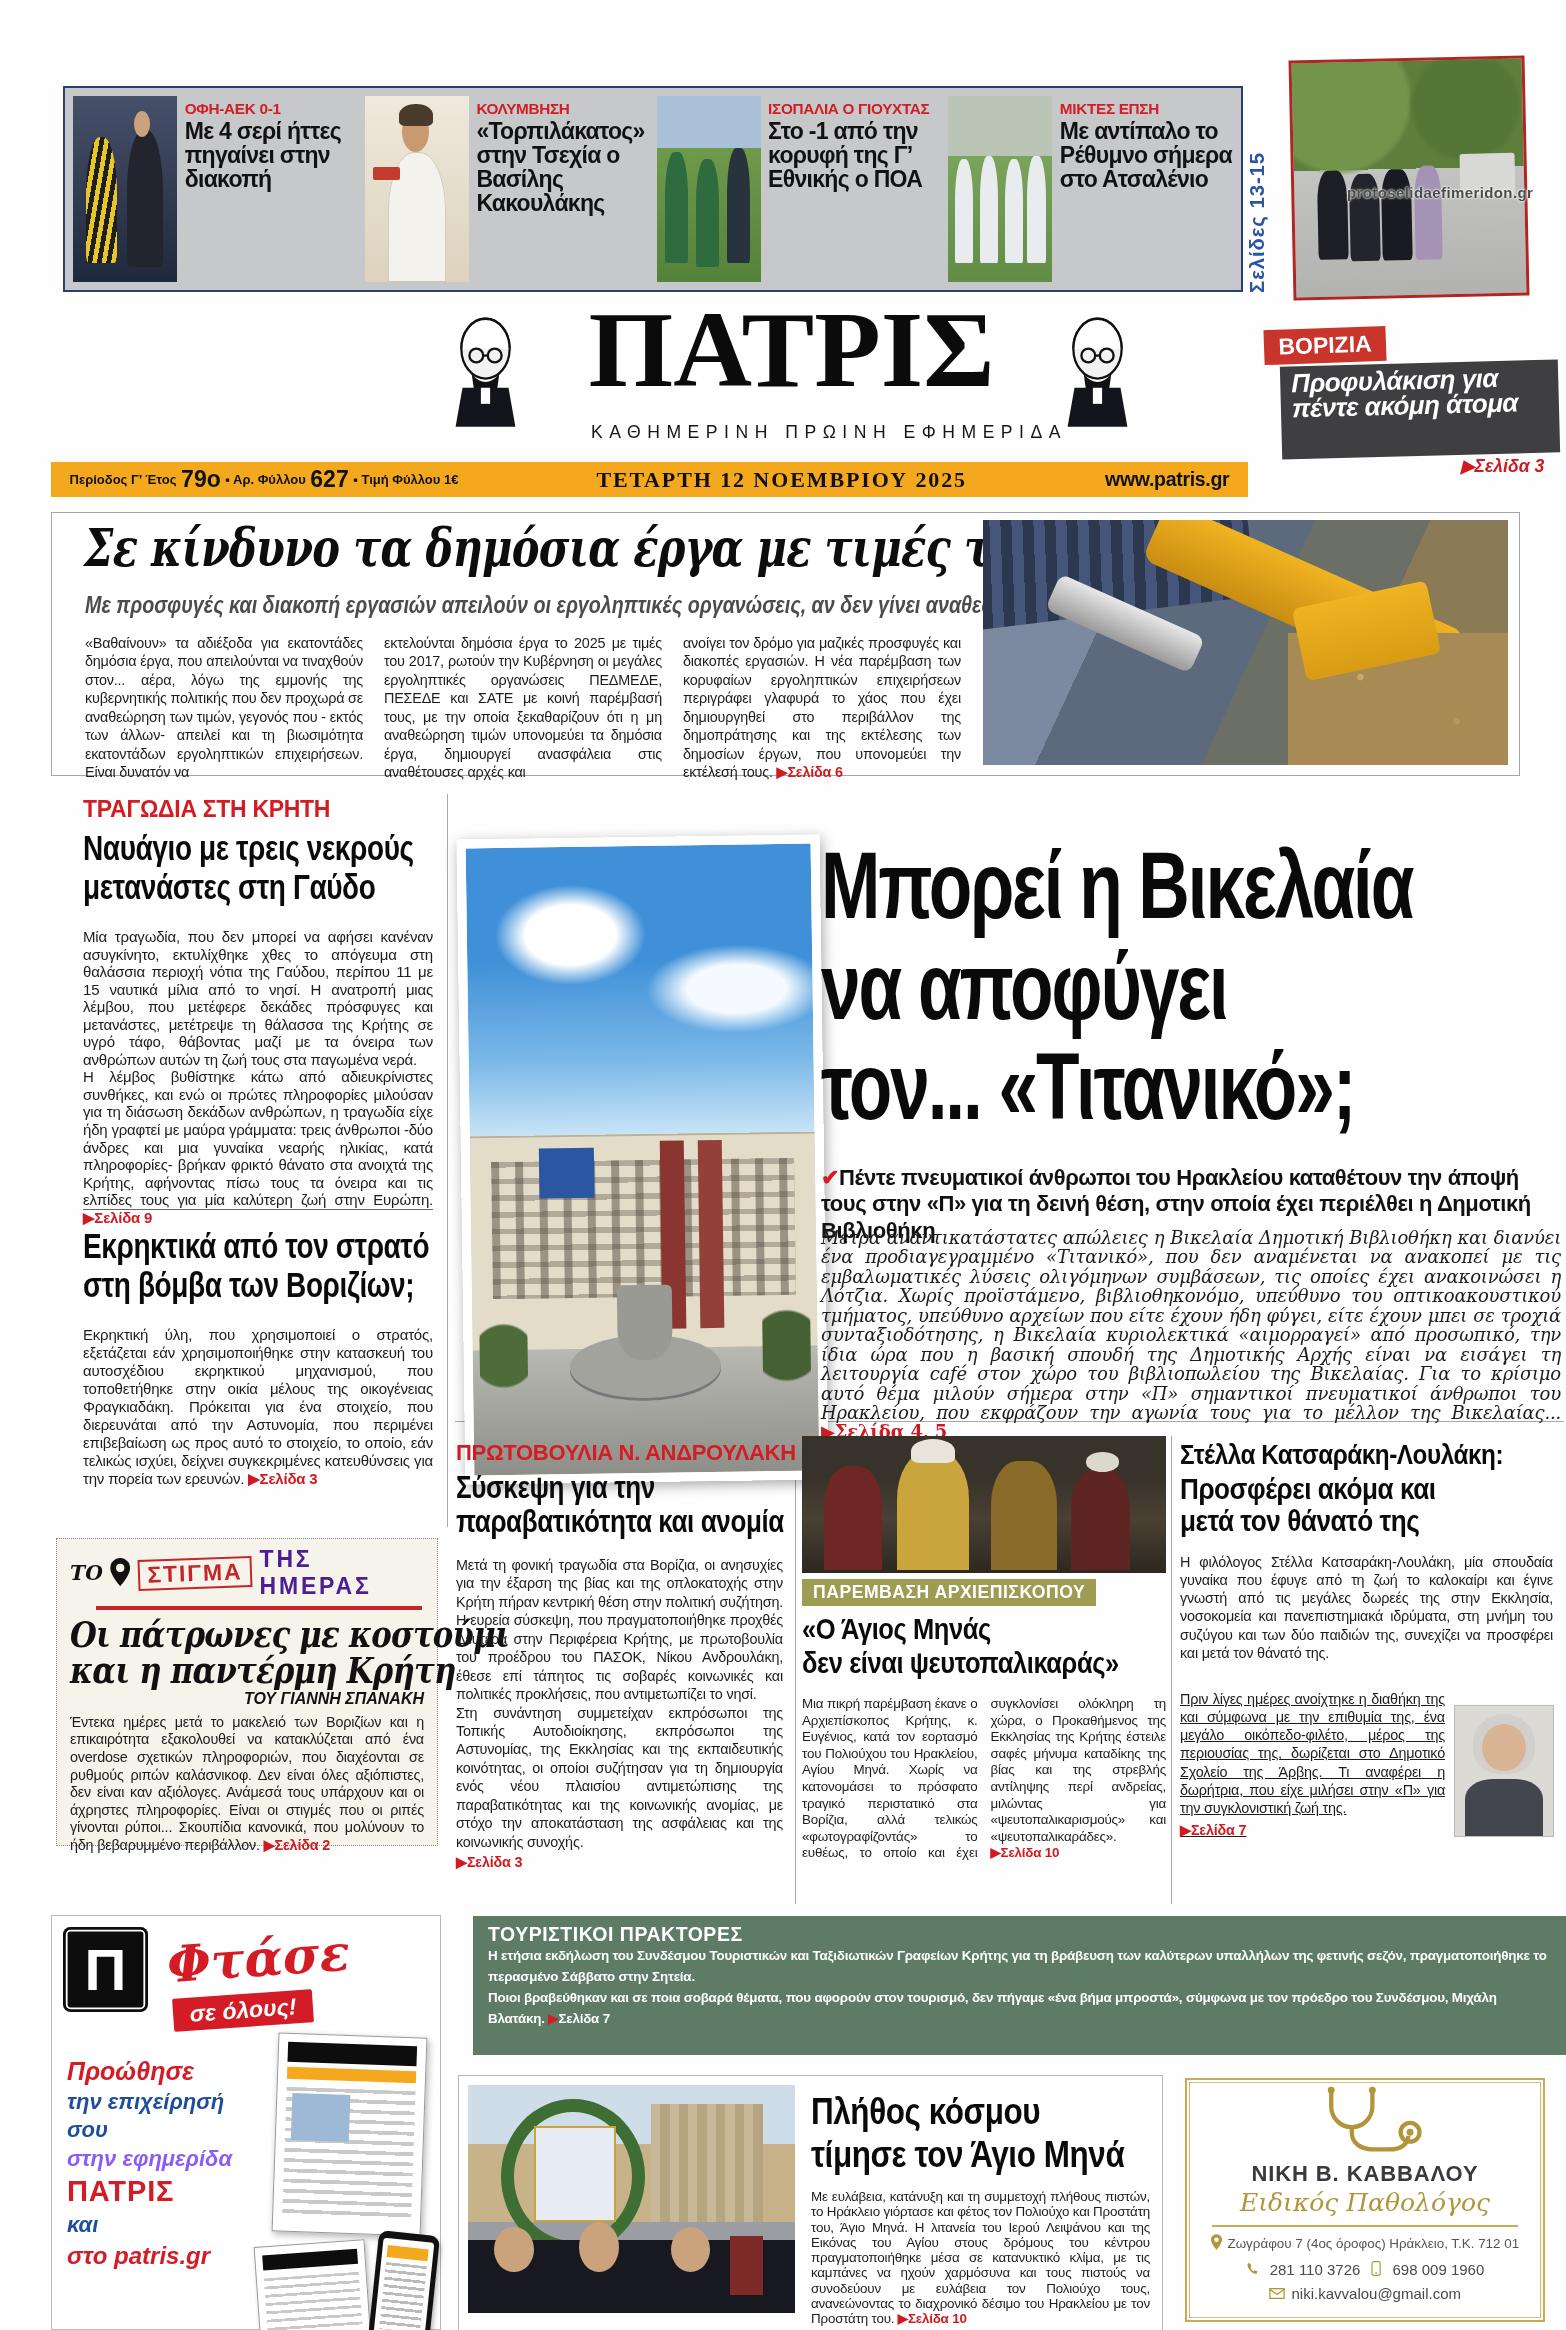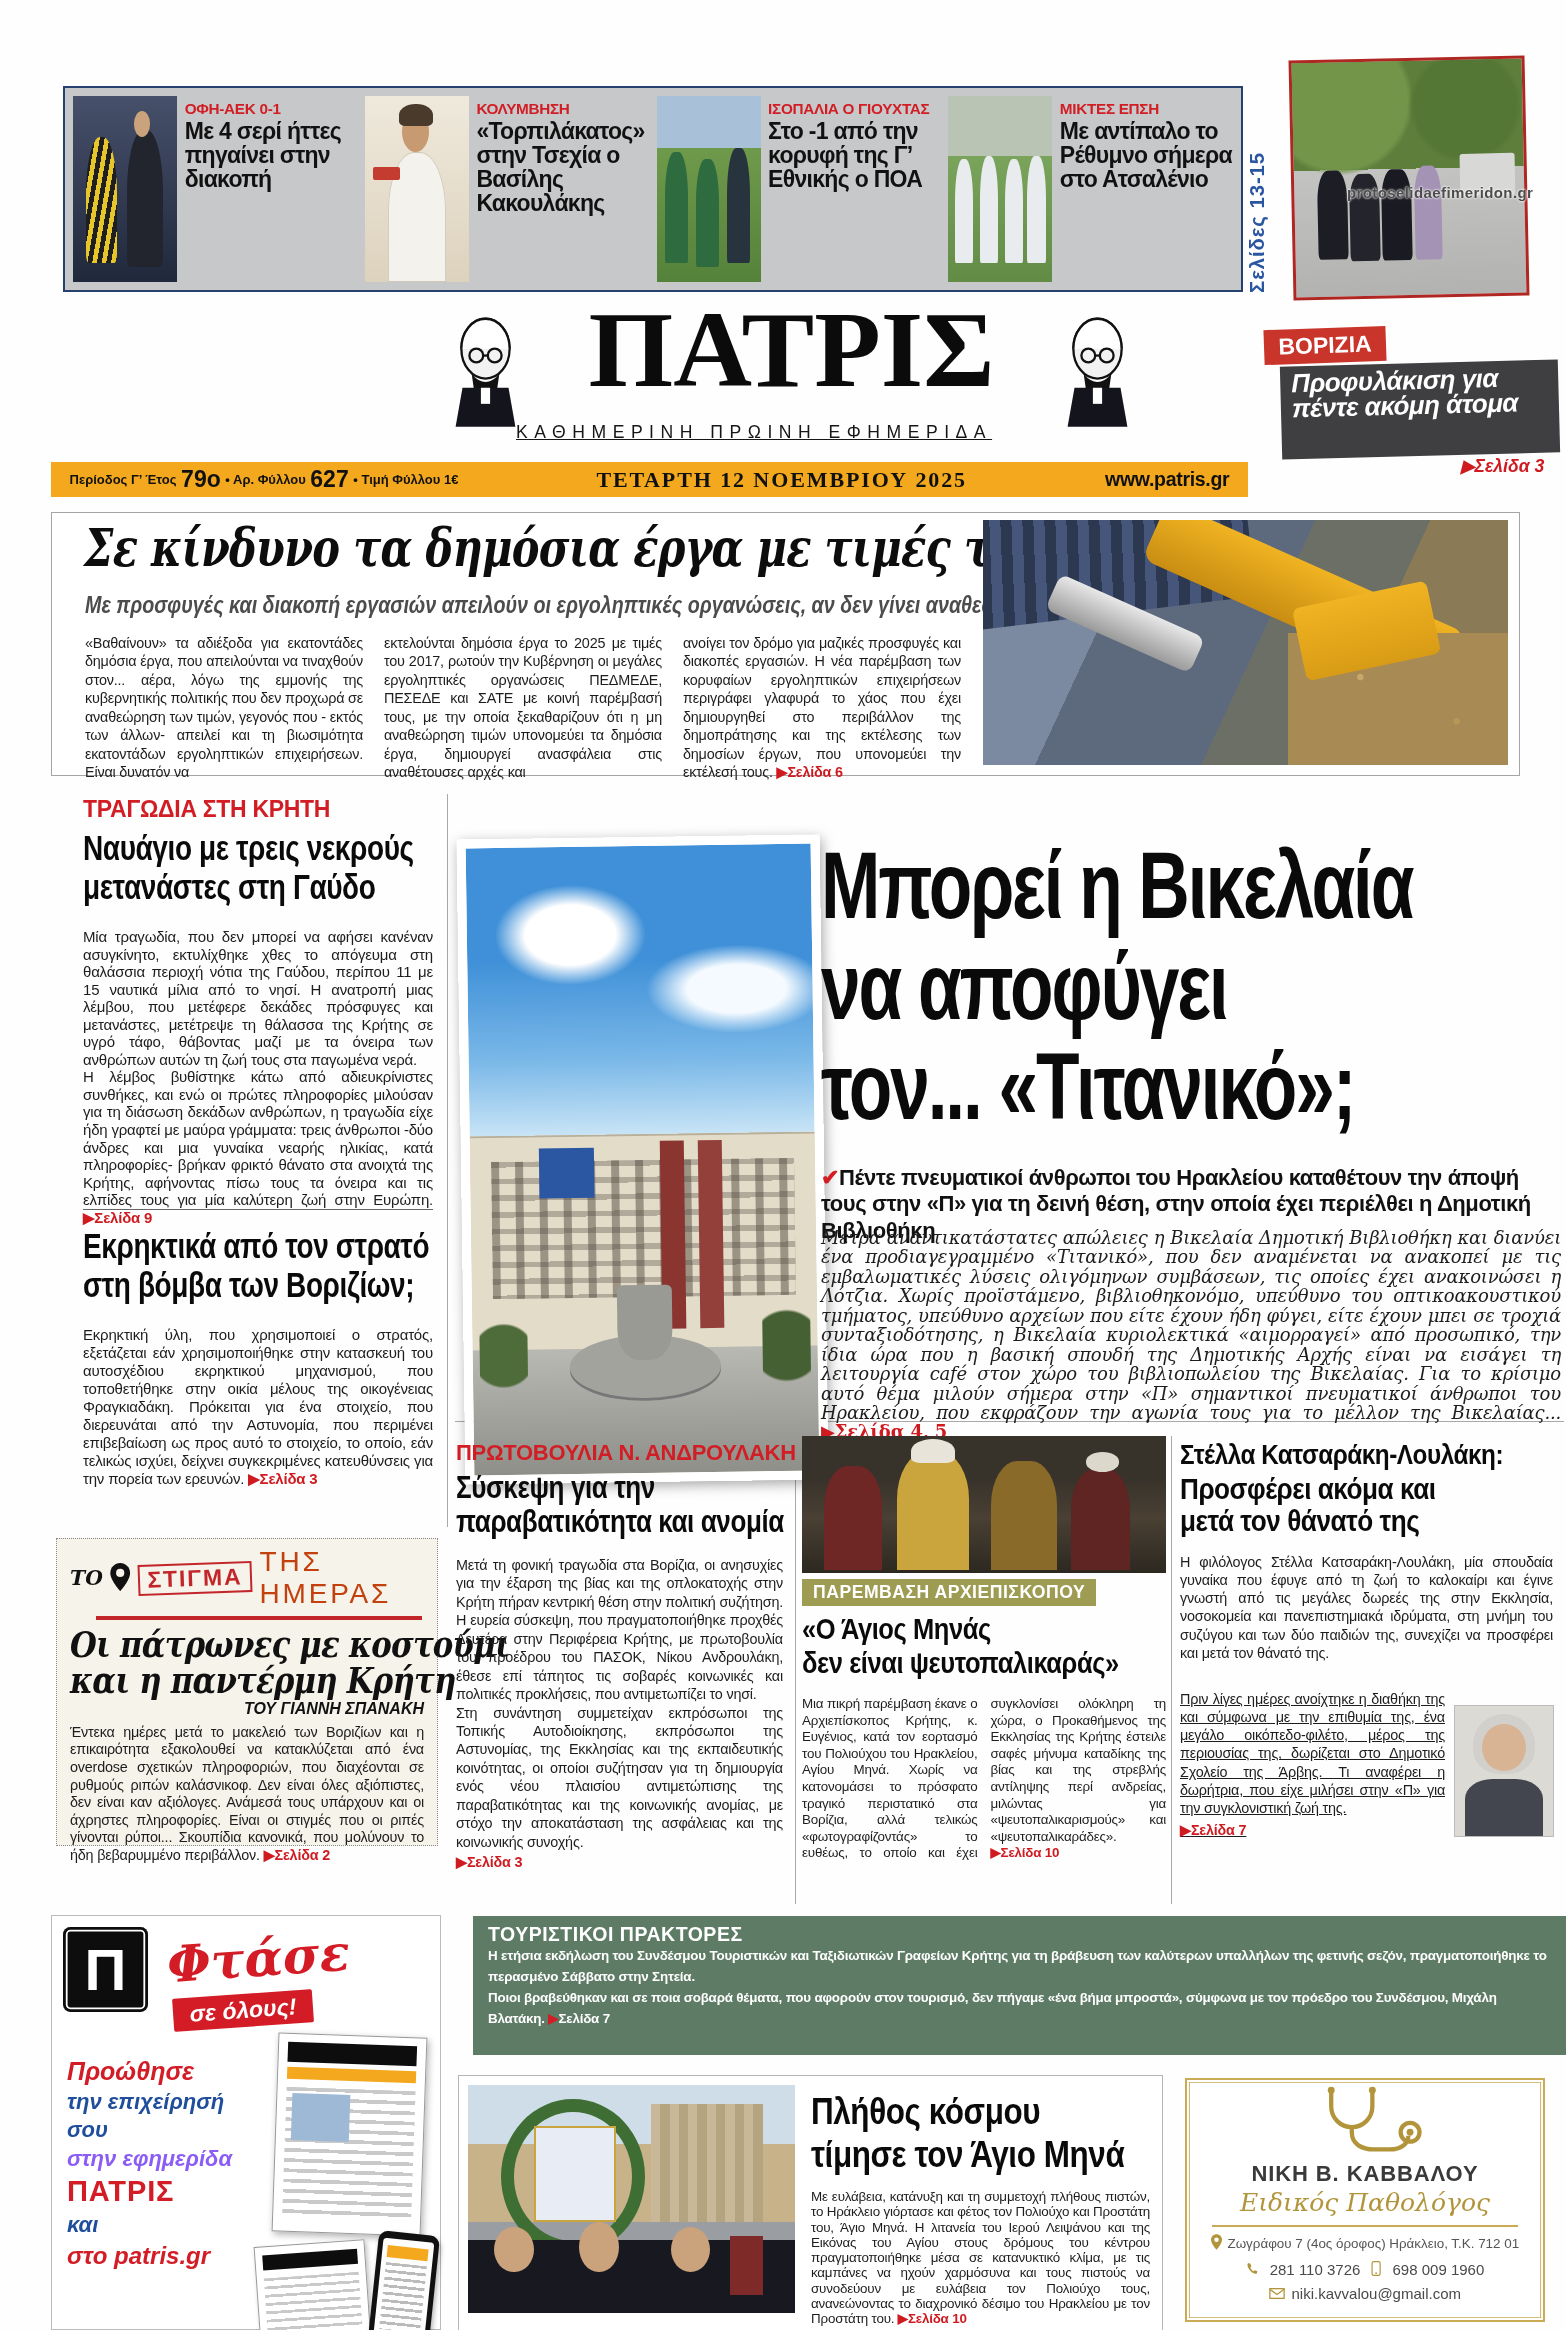--- a/index.html
+++ b/index.html
@@ -123,21 +123,21 @@
       <circle cx="38" cy="36" r="6" fill="none" stroke="#111" stroke-width="2"></circle>
       <path d="M28 36 h4" stroke="#111" stroke-width="2"></path>
       <path d="M18 52 q12 14 24 0 l-2 14 q-10 8 -20 0 z" fill="#111"></path>
       <path d="M10 64 h40 l6 34 h-52 z" fill="#14141c"></path>
       <path d="M26 64 h8 v14 h-8 z" fill="#fff"></path>
     </svg>
   </div>
   <div class="abs se" style="left:516px;top:295px;width:551px;text-align:center;font-weight:700;font-size:109px;line-height:1;letter-spacing:0px;color:#0b0b0b;">
     <span>ΠΑΤΡΙΣ</span>
   </div>
-  <div class="abs" style="left:516px;top:422px;width:551px;text-align:left;font-size:17.6px;font-weight:500;letter-spacing:6.5px;color:#161616;text-decoration:underline;">
+  <div class="abs" style="left:516px;top:422px;width:551px;text-align:right;font-size:17.6px;font-weight:500;letter-spacing:6.5px;color:#161616;">
     <span>ΚΑΘΗΜΕΡΙΝΗ ΠΡΩΙΝΗ ΕΦΗΜΕΡΙΔΑ</span>
   </div>
 
   <div class="abs" style="left:51px;top:462px;width:1197px;height:35px;background:#f3a81d;display:flex;align-items:center;justify-content:space-between;padding:0 18.6px;box-sizing:border-box;">
     <div style="font-weight:700;font-size:13px;display:flex;align-items:center;gap:4.6px;white-space:nowrap;">
       <span>Περίοδος Γ’ Έτος</span>
       <span style="font-size:23px;">79ο</span>
       <span>• Αρ. Φύλλου</span>
       <span style="font-size:23px;">627</span>
       <span>• Τιμή Φύλλου 1€</span>
@@ -202,21 +202,21 @@
   <div class="abs" style="left:56px;top:1538px;width:382px;height:308px;border:1.9px dotted #8a8a8a;background:#f5f3ea;box-sizing:border-box;padding:7.4px 13px;">
     <div style="display:flex;align-items:center;gap:7.4px;">
       <span class="si" style="font-weight:700;font-size:20.4px;">ΤΟ</span>
       <span>
         <svg width="20.4" height="28" viewBox="0 0 24 34">
             <path d="M12 0C5.4 0 0 5.4 0 12c0 9 12 22 12 22s12-13 12-22C24 5.4 18.6 0 12 0z" fill="#111"></path>
             <circle cx="12" cy="12" r="5" fill="#f5f3ea"></circle>
           </svg>
       </span>
       <span style="color:#c3262a;border:2.8px solid #c3262a;font-weight:800;font-size:23px;padding:0 7.4px;letter-spacing:1.9px;transform:rotate(-2deg);display:inline-block;">ΣΤΙΓΜΑ</span>
-      <span style="font-weight:400;font-size:28px;letter-spacing:2.8px;color:#c2410c;">ΤΗΣ ΗΜΕΡΑΣ</span>
+      <span style="font-weight:700;font-size:23px;letter-spacing:2.8px;color:#4c1d95;">ΤΗΣ ΗΜΕΡΑΣ</span>
     </div>
     <div style="height:3.7px;background:#c3262a;margin:5.6px 1.9px 7.4px 26px;"></div>
     <div class="si" style="line-height:1.02;margin-bottom:1.9px;">
       <div><span class="cx" style="font-weight:700;font-size:35px;letter-spacing:-0.9px;transform:scaleX(0.88);">Οι πάτρωνες με κοστούμι</span></div>
       <div><span class="cx" style="font-weight:700;font-size:35px;letter-spacing:-0.9px;transform:scaleX(0.88);">και η παντέρμη Κρήτη</span></div>
     </div>
     <div style="text-align:right;font-style:italic;font-weight:700;font-size:16px;margin:1.9px 0 5.6px;">ΤΟΥ ΓΙΑΝΝΗ ΣΠΑΝΑΚΗ</div>
     <div class="bd" style="font-size:14.4px;line-height:1.22;">
       <span>Έντεκα ημέρες μετά το μακελειό των Βοριζίων και η επικαιρότητα εξακολουθεί να κατακλύζεται από ένα overdose σχετικών πληροφοριών, που διαχέονται σε ρυθμούς ριπών καλάσνικοφ. Δεν είναι όλες αξιόπιστες, δεν είναι καν αξιόλογες. Ανάμεσά τους υπάρχουν και οι άχρηστες πληροφορίες. Είναι οι στιγμές που οι ριπές γίνονται ρύποι... Σκουπίδια κανονικά, που μολύνουν το ήδη βεβαρυμμένο περιβάλλον.</span>
       <span class="pr"><span>▶</span><span>Σελίδα 2</span></span>

